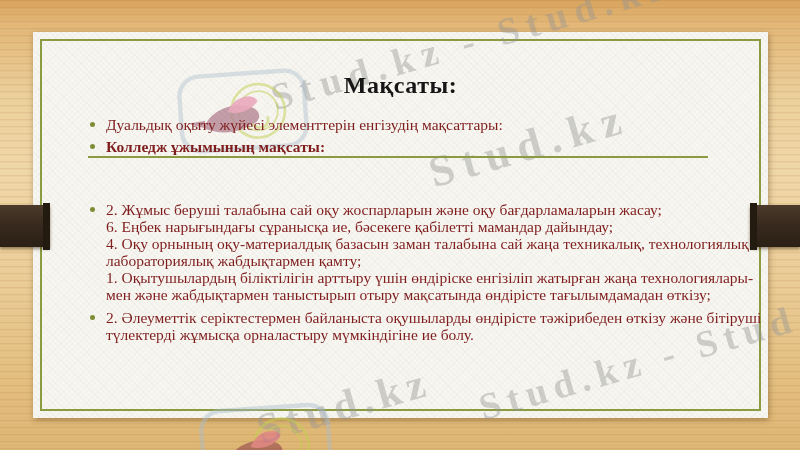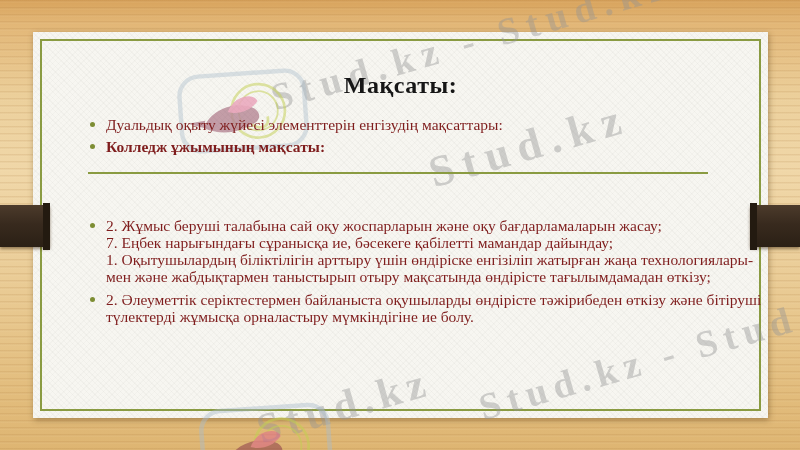--- a/index.html
+++ b/index.html
@@ -63,21 +63,21 @@
   }
   .bullets{
     position:absolute;left:55px;top:84px;width:676px;margin:0;padding:0;list-style:none;
     font-size:15.5px;line-height:17px;color:#7f1d1d;
   }
   .bullet{position:relative;padding-left:18px;margin-bottom:5px;}
   .bullet .dot{
     position:absolute;left:2px;top:6px;width:5px;height:5px;border-radius:50%;
     background:#7d8d33;
   }
-  .bullet.b2{font-weight:bold;margin-bottom:8px;padding-bottom:18px;}
+  .bullet.b2{font-weight:bold;margin-bottom:8px;padding-bottom:2px;}
   .bullet.b2::after{
     content:"";position:absolute;left:0;bottom:-1px;width:620px;height:2px;background:#8a9b41;
   }
   .bullet.b4{margin-bottom:6px;margin-top:44px;}
 </style>
 </head>
 <body>
 
 <div class="slide-card">
   <div class="card-inner-border"></div>
@@ -119,21 +119,22 @@
       <span class="dot"></span>
       <span>Дуальдық оқыту жүйесі элементтерін енгізудің мақсаттары:</span>
     </li>
     <li class="bullet b2">
       <span class="dot"></span>
       <span>Колледж ұжымының мақсаты:</span>
     </li>
     <li class="bullet b4">
       <span class="dot"></span>
       <div>2. Жұмыс беруші талабына сай оқу жоспарларын және оқу бағдарламаларын жасау;</div>
-      <div>7. Еңбек нарығындағы сұранысқа ие, бәсекеге қабілетті мамандар дайындау;</div>
+      <div>6. Еңбек нарығындағы сұранысқа ие, бәсекеге қабілетті мамандар дайындау;</div>
+      <div>4. Оқу орнының оқу-материалдық базасын заман талабына сай жаңа техникалық, технологиялық лабораториялық жабдықтармен қамту;</div>
       <div>1. Оқытушылардың біліктілігін арттыру үшін өндіріске енгізіліп жатырған жаңа технологиялары- мен және жабдықтармен таныстырып отыру мақсатында өндірісте тағылымдамадан өткізу;</div>
     </li>
     <li class="bullet b5">
       <span class="dot"></span>
       <span>2. Әлеуметтік серіктестермен байланыста оқушыларды өндірісте тәжірибеден өткізу және бітіруші түлектерді жұмысқа орналастыру мүмкіндігіне ие болу.</span>
     </li>
   </ul>
 </div>
 
 <div class="ribbon left"></div>

